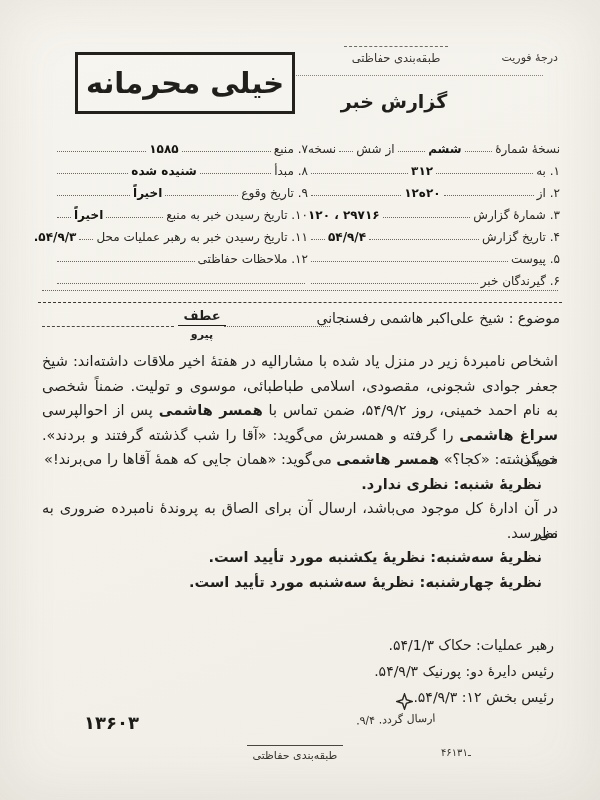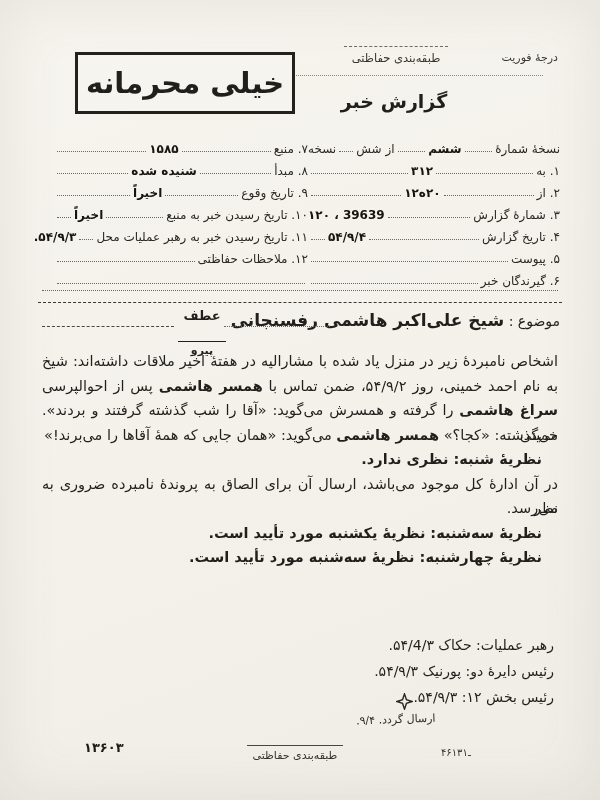--- a/index.html
+++ b/index.html
@@ -31,42 +31,42 @@
   .frow .val{font-weight:bold; color:#16140f;}
   .frow .mid{color:#2b2823;}
   .leader{flex:1; min-width:6px; border-bottom:1.3px dotted #6d675d; margin:0 3px 4px 3px;}
   .leader.small{flex:0 0 14px;}
   
   .sep-dotted{top:290px; left:42px; width:516px; border-top:1.3px dotted #6d675d;}
   .sep-dashed{top:302px; left:38px; width:524px; border-top:1.6px dashed #3c3831;}
   
   .subject{top:308px; left:40px; width:520px; height:42px;}
   .subj-text{position:absolute; right:0; top:2px; font-size:14px; white-space:nowrap;}
-  .subj-text .s-val{font-weight:bold; font-size:17px;}
+  .subj-text .s-val{font-weight:normal; font-size:14px;}
   .subj-dots{position:absolute; left:184px; width:106px; top:18px; border-top:1.3px dotted #6d675d;}
   .atf-stack{position:absolute; left:138px; width:48px; text-align:center; top:0;}
-  .atf{display:block; font-size:13px; font-weight:600; border-bottom:1.6px solid #211f1c; padding-bottom:18px;}
+  .atf{display:block; font-size:13px; font-weight:600; border-bottom:1.6px solid #211f1c; padding-bottom:2px;}
   .peyrow{display:block; font-size:11px; font-weight:600; padding-top:2px;}
   .subj-dash{position:absolute; left:2px; width:132px; top:18px; border-top:1.6px dashed #4a463f;}
   
   .body{top:349px; left:42px; width:516px; font-size:14.5px;}
   .bline{height:24.5px; line-height:24.5px; text-align:right; white-space:normal; overflow:visible;}
   .bline.j{text-align:justify; text-align-last:justify;}
   .bline.ind{padding-right:16px;font-weight:bold;}
   .bline .b{font-weight:bold;}
   
   .sigs{top:632px; right:46px; text-align:right; font-size:14px; line-height:26px;}
   .sig2{padding-left:18px;}
   .sig3{padding-left:36px; display:flex; align-items:center; justify-content:flex-start; }
   .star{width:17px; height:17px; display:inline-block; transform:translateY(4px);}
   
   .note{top:713px; left:356px; font-size:11px; color:#2e2b26; transform:rotate(-2deg); white-space:nowrap;}
   .footer-code{top:747px; left:441px; font-size:10px; direction:ltr; color:#37342e; letter-spacing:1px;}
   .footer-class{top:745px; left:247px; width:96px; text-align:center; font-size:11px; border-top:1.2px solid #4a463f; padding-top:3px; color:#35322d;}
-  .page-num{top:740px; left:84px; font-size:13px; font-weight:bold; letter-spacing:2px; color:#1d1b17;}
+  .page-num{top:712px; left:84px; font-size:18px; font-weight:bold; letter-spacing:2px; color:#1d1b17;}
 </style>
 </head>
 <body>
 
 <div class="page">
 
   <div class="abs urgency">درجۀ فوریت</div>
   <div class="abs urgency-line"></div>
   <div class="abs class-dash"></div>
   <div class="abs class-top">طبقه‌بندی حفاظتی</div>
@@ -94,21 +94,21 @@
       </div>
       <div class="frow">
         <span class="lbl">۲. از</span>
         <span class="leader"></span>
         <span class="val">۲۰ه۱۲</span>
         <span class="leader"></span>
       </div>
       <div class="frow">
         <span class="lbl">۳. شمارۀ گزارش</span>
         <span class="leader"></span>
-        <span class="val">39639 ، ۱۲۰</span>
+        <span class="val">۲۹۷۱۶ ، ۱۲۰</span>
       </div>
       <div class="frow">
         <span class="lbl">۴. تاریخ گزارش</span>
         <span class="leader"></span>
         <span class="val">۵۴/۹/۴</span>
         <span class="leader small"></span>
       </div>
       <div class="frow">
         <span class="lbl">۵. پیوست</span>
         <span class="leader"></span>
@@ -170,32 +170,33 @@
     <div class="subj-dots"></div>
     <div class="atf-stack">
       <span class="atf">عطف</span>
       <span class="peyrow">پیرو</span>
     </div>
     <div class="subj-dash"></div>
   </div>
 
   <div class="abs body">
       <div class="bline j"><span>اشخاص نامبردۀ زیر در منزل یاد شده با مشارالیه در هفتۀ اخیر ملاقات داشته‌اند: شیخ</span></div>
+      <div class="bline j"><span>جعفر جوادی شجونی، مقصودی، اسلامی طباطبائی، موسوی و تولیت. ضمناً شخصی</span></div>
       <div class="bline j"><span>به نام احمد خمینی، روز ۵۴/۹/۲، ضمن تماس با </span><span class="b">همسر هاشمی</span><span> پس از احوالپرسی</span></div>
       <div class="bline j"><span class="b">سراغ هاشمی</span><span> را گرفته و همسرش می‌گوید: «آقا را شب گذشته گرفتند و بردند». خمینی</span></div>
       <div class="bline"><span>می‌گذشته: «کجا؟» </span><span class="b">همسر هاشمی</span><span> می‌گوید: «همان جایی که همۀ آقاها را می‌برند!»</span></div>
       <div class="bline ind"><span>نظریۀ شنبه: نظری ندارد.</span></div>
       <div class="bline j"><span>در آن ادارۀ کل موجود می‌باشد، ارسال آن برای الصاق به پروندۀ نامبرده ضروری به نظر</span></div>
       <div class="bline"><span>می‌رسد.</span></div>
       <div class="bline ind"><span>نظریۀ سه‌شنبه: نظریۀ یکشنبه مورد تأیید است.</span></div>
       <div class="bline ind"><span>نظریۀ چهارشنبه: نظریۀ سه‌شنبه مورد تأیید است.</span></div>
     </div>
 
   <div class="abs sigs">
-    <div class="sig1">رهبر عملیات: حکاک ۵۴/4/۳.</div>
+    <div class="sig1">رهبر عملیات: حکاک ۵۴/1/۳.</div>
     <div class="sig2">رئیس دایرۀ دو: پورنیک ۵۴/۹/۳.</div>
     <div class="sig3">
       <span>رئیس بخش ۱۲: ۵۴/۹/۳.</span>
       <svg class="star" viewBox="0 0 16 16">
         <path d="M8 0.8 L9.8 6.2 L15.2 8 L9.8 9.8 L8 15.2 L6.2 9.8 L0.8 8 L6.2 6.2 Z" fill="none" stroke="#2a2722" stroke-width="1.3"></path>
       </svg>
     </div>
   </div>
 
   <div class="abs note">ارسال گردد. ۹/۴.</div>

